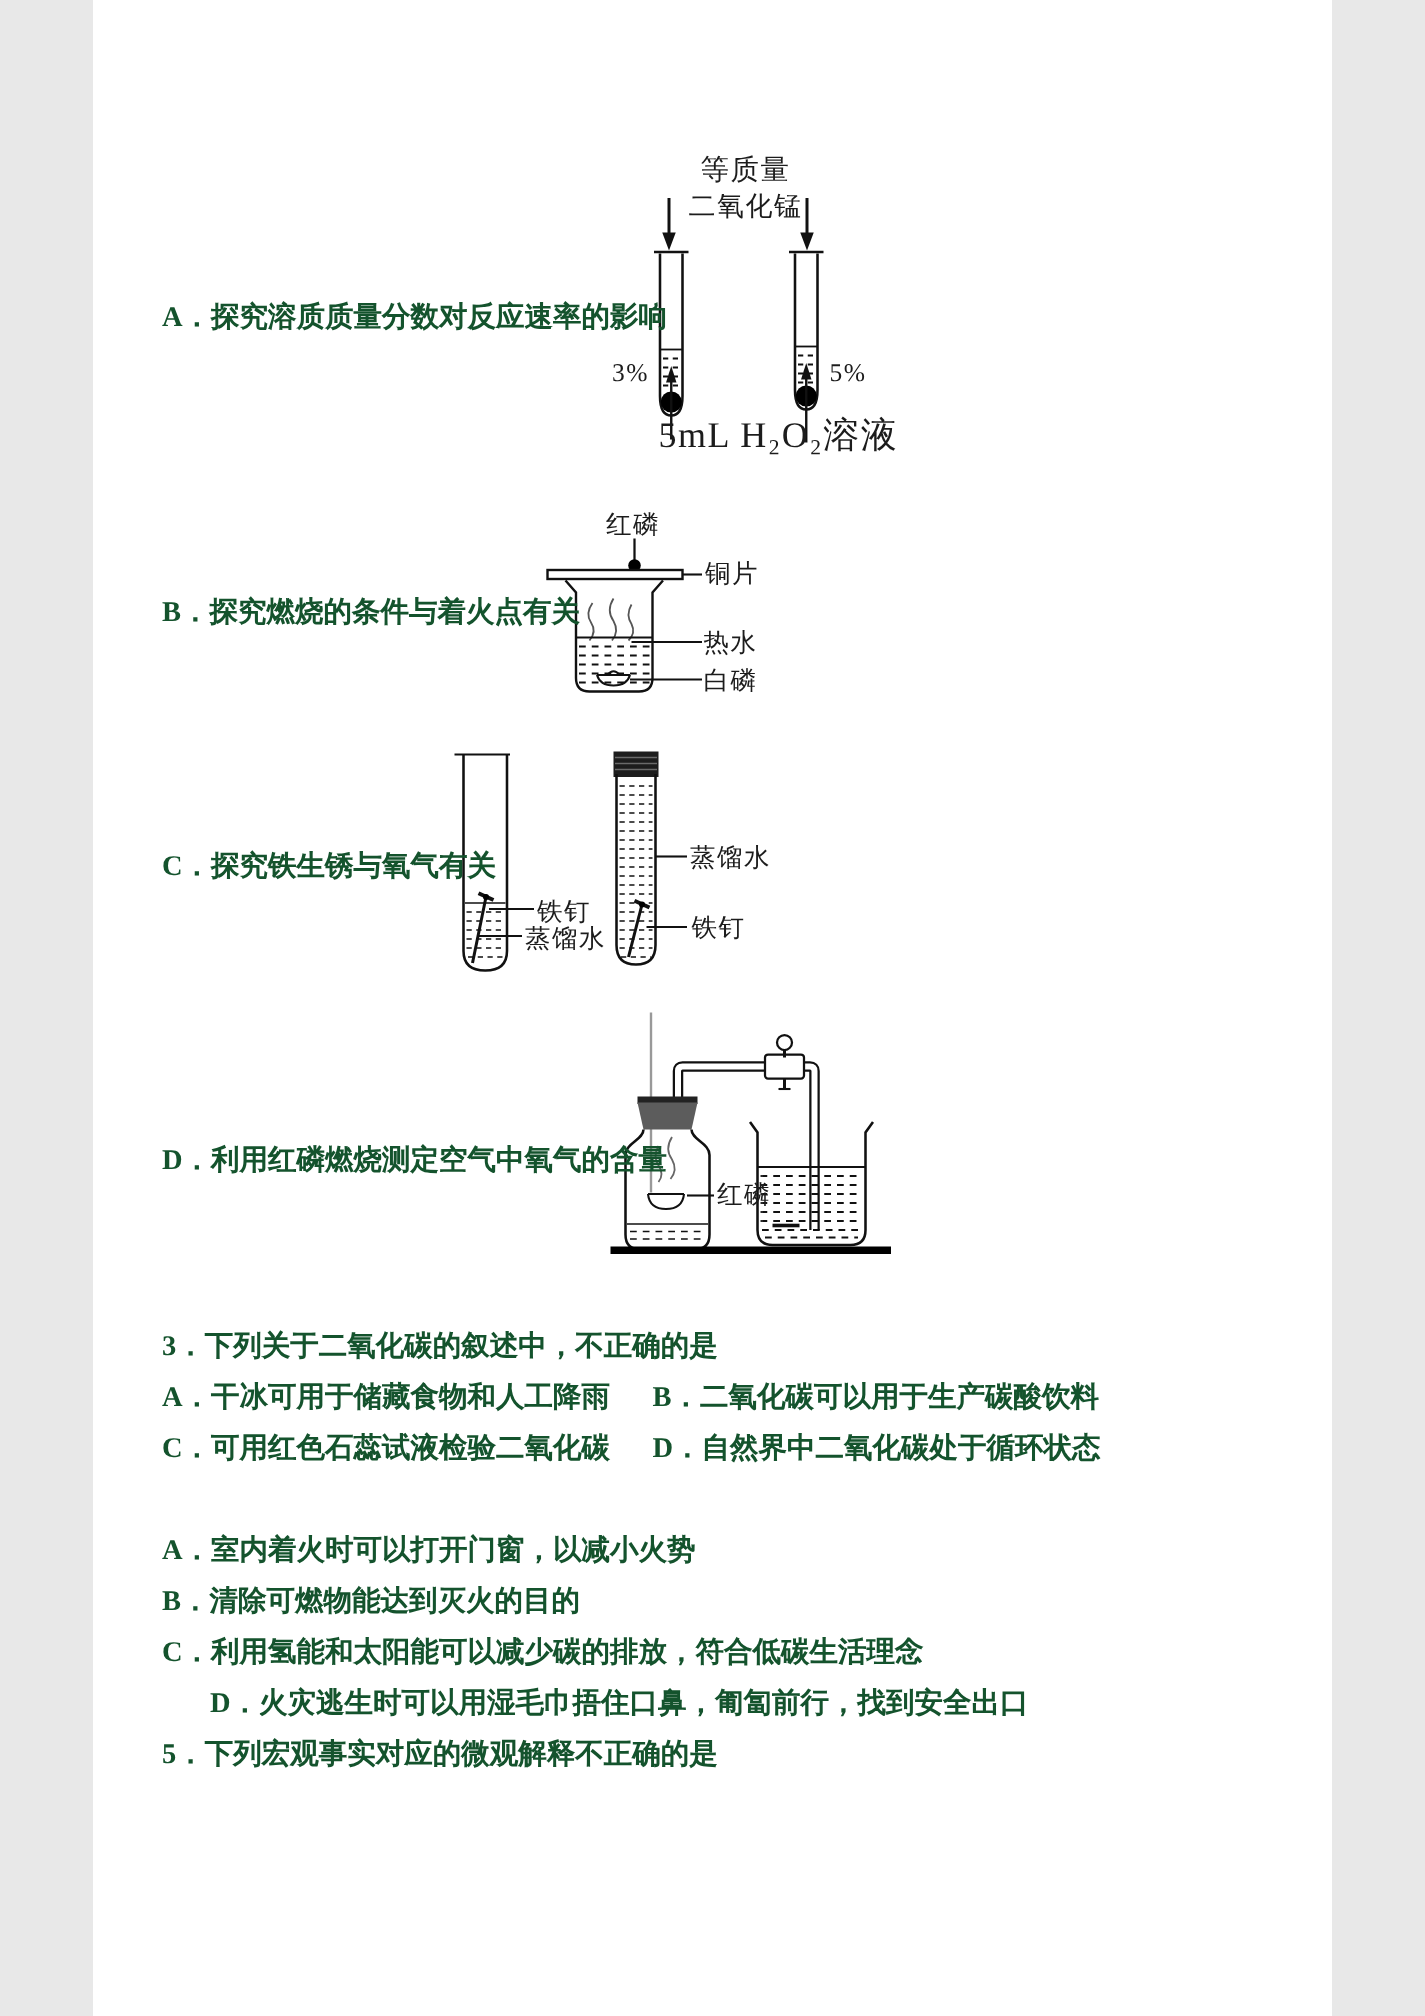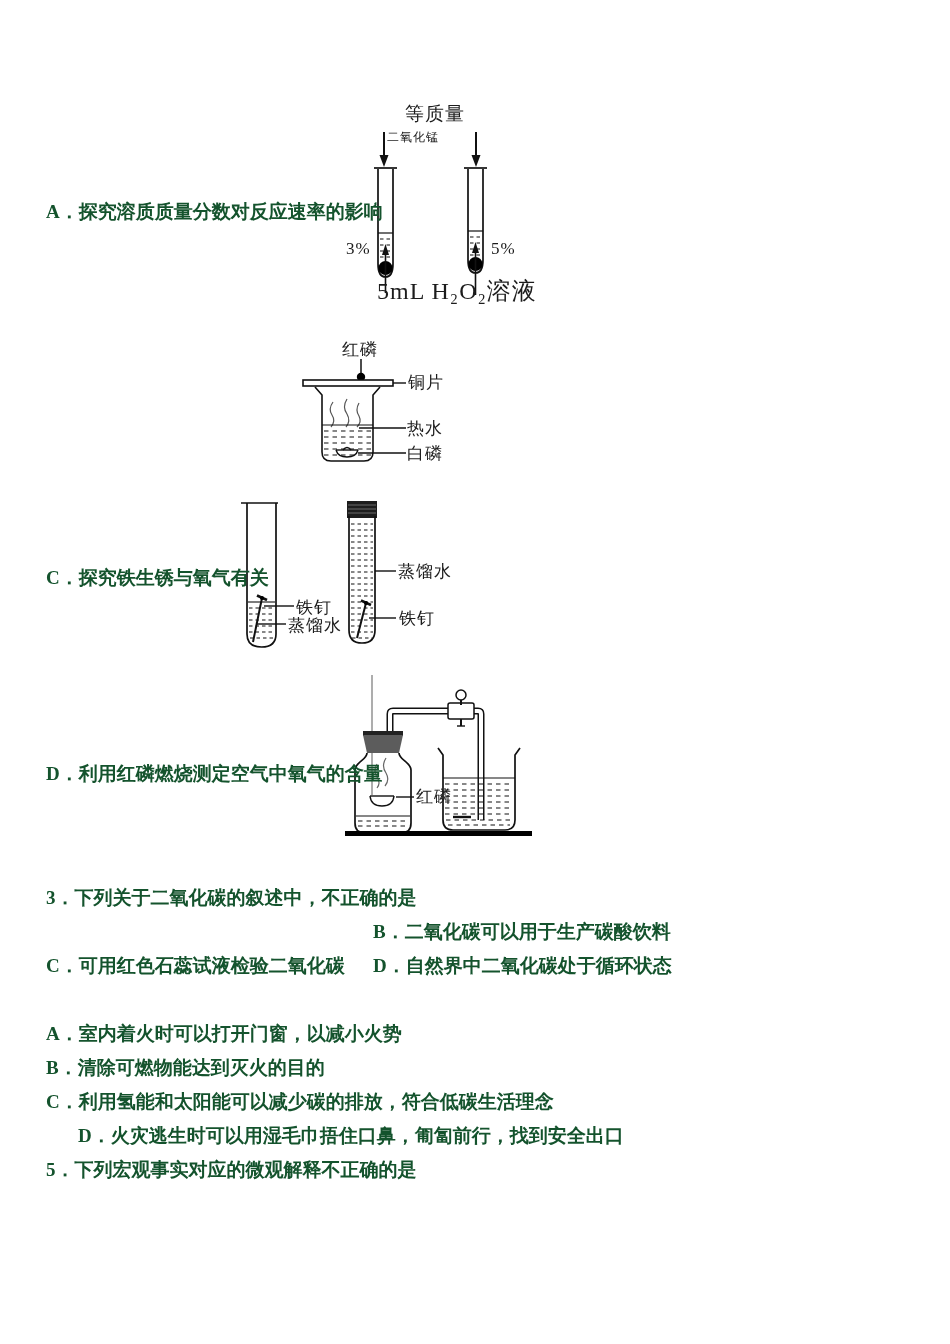--- a/index.html
+++ b/index.html
@@ -1,17 +1,17 @@
 <!DOCTYPE html>
 <html><head>
 <meta charset="utf-8">
 <style>
   html,body { margin:0; padding:0; background:#e8e8e8; }
   .page {
-    position:relative; width:950px; height:1344px; background:#ffffff;
+    position:relative; width:826px; height:1344px; background:#ffffff;
     font-family:"Liberation Serif","DejaVu Serif",serif; color:#111;
     overflow:hidden; margin:0 auto;
   }
   .t {  
     position:absolute; white-space:nowrap;
     font-weight:bold; font-size:19px; line-height:20px; color:#14532d;
   }
   .lbl { 
     position:absolute; white-space:nowrap;
     font-weight:normal; font-size:17px; line-height:19px; color:#1c1c1c;
@@ -58,21 +58,21 @@
         <line x1="140" y1="154" x2="151" y2="154"></line>
         <line x1="140" y1="160" x2="151" y2="160"></line>
       </g>
     </g>
     <circle cx="145.5" cy="169" r="7" fill="#000"></circle>
     <line x1="145.5" y1="200" x2="145.5" y2="156" stroke="#111" stroke-width="1.6"></line>
     <polygon points="142,158 149,158 145.5,147" fill="#111"></polygon>
   </svg>
 
   <div class="lbl ctr" style="left:400px; top:104px; width:70px; font-size:19px;">等质量</div>
-  <div class="lbl ctr" style="left:372px; top:128px; width:82px; font-size:12px;">二氧化锰</div>
+  <div class="lbl ctr" style="left:394px; top:128px; width:82px; font-size:18px;">二氧化锰</div>
   <div class="lbl" style="left:346px; top:239px;">3%</div>
   <div class="lbl" style="left:491px; top:239px;">5%</div>
   <div class="lbl" style="left:377px; top:282px; font-size:24px;">5mL H₂O₂溶液</div>
 
   <div class="t" style="left:46px; top:202px;">A．探究溶质质量分数对反应速率的影响</div>
 
   <svg class="diag" style="left:295px; top:356px;" width="165" height="112" viewBox="0 0 165 112">
     <line x1="66" y1="3" x2="66" y2="18" stroke="#111" stroke-width="1.5"></line>
     <circle cx="66" cy="21" r="4.2" fill="#000"></circle>
     <rect x="8" y="24" width="90" height="6" fill="#fff" stroke="#111" stroke-width="1.6"></rect>
@@ -101,20 +101,21 @@
     </g>
     <line x1="64" y1="72" x2="111" y2="72" stroke="#111" stroke-width="1.4"></line>
     <line x1="63" y1="97" x2="111" y2="97" stroke="#111" stroke-width="1.4"></line>
   </svg>
 
   <div class="lbl" style="left:342px; top:340px;">红磷</div>
   <div class="lbl" style="left:408px; top:373px;">铜片</div>
   <div class="lbl" style="left:407px; top:419px;">热水</div>
   <div class="lbl" style="left:407px; top:444px;">白磷</div>
 
+  <div class="t" style="left:46px; top:399px;">B．探究燃烧的条件与着火点有关</div>
 
   <svg class="diag" style="left:240px; top:496px;" width="215" height="155" viewBox="0 0 215 155">
 
     <g fill="none" stroke="#111" stroke-width="1.7">
       <line x1="1" y1="7" x2="38" y2="7" stroke-width="1.3"></line>
       <path d="M7,7 V138 Q7,151 21.5,151 Q36,151 36,138 V7"></path>
       <line x1="8" y1="106" x2="35" y2="106" stroke-width="1.1"></line>
       <g stroke-width="1.1" stroke-dasharray="3.5,3">
         <line x1="9" y1="112" x2="34" y2="112"></line>
         <line x1="9" y1="118" x2="34" y2="118"></line>
@@ -227,20 +228,21 @@
       <line x1="113" y1="149" x2="131" y2="149" stroke-width="2.4"></line>
     </g>
     <rect x="5" y="163" width="187" height="5" fill="#000"></rect>
   </svg>
 
   <div class="lbl" style="left:416px; top:787px;">红磷</div>
 
   <div class="t" style="left:46px; top:764px;">D．利用红磷燃烧测定空气中氧气的含量</div>
 
   <div class="t" style="left:46px;  top:888px;">3．下列关于二氧化碳的叙述中，不正确的是</div>
+  <div class="t" style="left:46px;  top:922px;">A．干冰可用于储藏食物和人工降雨</div>
   <div class="t" style="left:46px;  top:956px;">C．可用红色石蕊试液检验二氧化碳</div>
   <div class="t" style="left:373px; top:922px;">B．二氧化碳可以用于生产碳酸饮料</div>
   <div class="t" style="left:373px; top:956px;">D．自然界中二氧化碳处于循环状态</div>
 
   <div class="t" style="left:46px; top:1024px;">A．室内着火时可以打开门窗，以减小火势</div>
   <div class="t" style="left:46px; top:1092px;">C．利用氢能和太阳能可以减少碳的排放，符合低碳生活理念</div>
   <div class="t" style="left:46px; top:1058px;">B．清除可燃物能达到灭火的目的</div>
   <div class="t" style="left:46px; top:1126px;margin-left:32px;">D．火灾逃生时可以用湿毛巾捂住口鼻，匍匐前行，找到安全出口</div>
 
   <div class="t" style="left:46px; top:1160px;">5．下列宏观事实对应的微观解释不正确的是</div>

